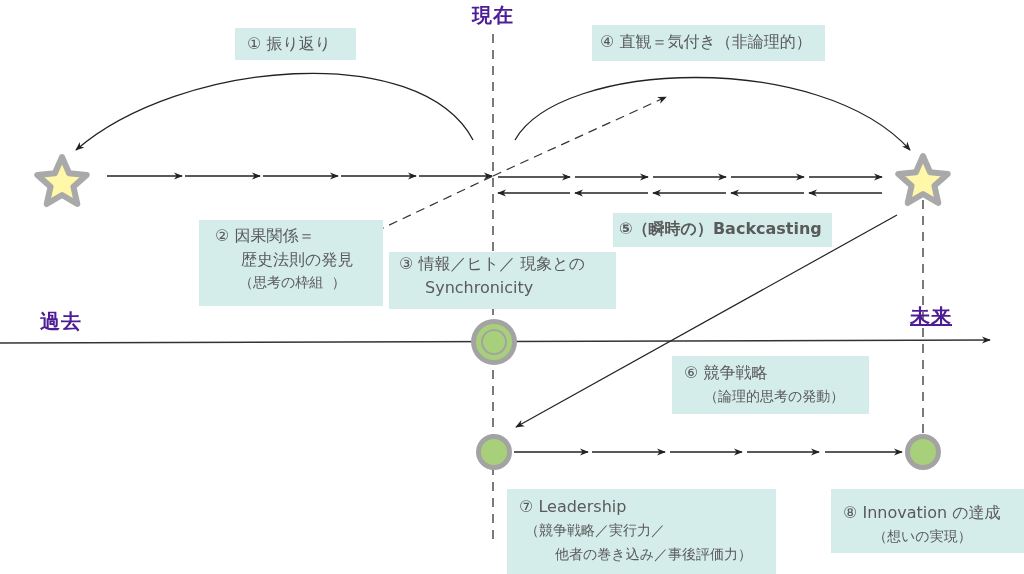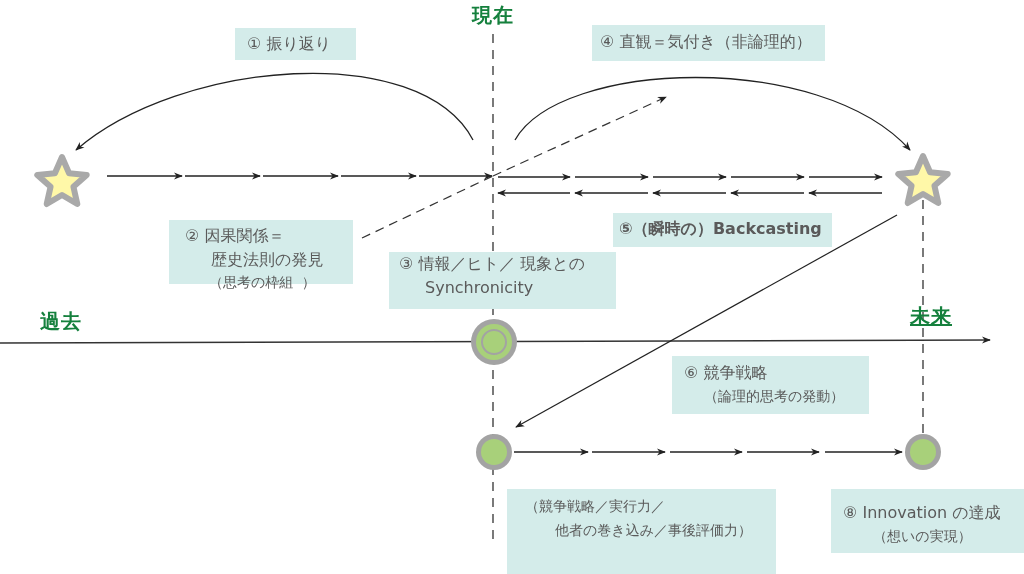--- a/index.html
+++ b/index.html
@@ -1,19 +1,19 @@
 <!DOCTYPE html>
 <html><head>
 <meta charset="utf-8">
 <style>
   html, body { margin: 0; padding: 0; background: #ffffff; }
   body { width: 1024px; height: 574px; position: relative; overflow: hidden;
          font-family: "DejaVu Sans", sans-serif; color: #555555; }
   #diagram { position: absolute; left: 0; top: 0; width: 1024px; height: 574px; }
-  .axis-label { position: absolute; font-weight: bold; font-size: 20px; color: #15803d; letter-spacing: 1px; }
+  .axis-label { position: absolute; font-weight: bold; font-size: 20px; color: #4c1d95; letter-spacing: 1px; }
   .box { position: absolute; background: #d4ecea; color: #5a5a5a; font-size: 16px; line-height: 24px; box-sizing: border-box; }
   .box .line { display: block; white-space: nowrap; }
   .box .sub { font-size: 14px; font-family: Liberation Mono, monospace; }
 </style>
 </head>
 <body>
 
 <svg id="diagram" viewBox="0 0 1024 574" xmlns="http://www.w3.org/2000/svg">
   <defs>
     <marker id="arr" viewBox="0 0 10 10" refX="9" refY="5" markerWidth="9" markerHeight="9" orient="auto-start-reverse" markerUnits="userSpaceOnUse">
@@ -87,21 +87,21 @@
 </svg>
 
 <div class="axis-label" style="left:472px; top:2px;">現在</div>
 <div class="axis-label" style="left:40px; top:308px;">過去</div>
 <div class="axis-label" style="left:910px; top:303px;text-decoration:underline;">未来</div>
 
 <div class="box" style="left:223px; top:28px; width:121px; height:32px; padding:4px 12px;margin-left:12px;">
   <span class="line">① 振り返り</span>
 </div>
 
-<div class="box" style="left:169px; top:220px; width:184px; height:64px; padding:4px 16px;">
+<div class="box" style="left:199px; top:220px; width:184px; height:86px; padding:4px 16px;">
   <span class="line">② 因果関係＝</span>
   <span class="line" style="padding-left:26px;">歴史法則の発見</span>
   <span class="line sub" style="padding-left:24px; line-height:22px;">（思考の枠組 ）</span>
 </div>
 
 <div class="box" style="left:389px; top:252px; width:227px; height:57px; padding:0 10px;">
   <span class="line">③ 情報／ヒト／ 現象との</span>
   <span class="line" style="padding-left:26px;">Synchronicity</span>
 </div>
 
@@ -112,20 +112,21 @@
 <div class="box" style="left:613px; top:213px; width:219px; height:34px; padding:4px 6px;font-weight:bold;">
   <span class="line">⑤（瞬時の）Backcasting</span>
 </div>
 
 <div class="box" style="left:672px; top:356px; width:197px; height:58px; padding:5px 12px;">
   <span class="line">⑥ 競争戦略</span>
   <span class="line sub" style="padding-left:20px;">（論理的思考の発動）</span>
 </div>
 
 <div class="box" style="left:507px; top:489px; width:269px; height:85px; padding:6px 12px;">
+  <span class="line">⑦ Leadership</span>
   <span class="line sub" style="padding-left:6px;">（競争戦略／実行力／</span>
   <span class="line sub" style="padding-left:36px;">他者の巻き込み／事後評価力）</span>
 </div>
 
 <div class="box" style="left:831px; top:489px; width:193px; height:64px; padding:12px 12px;">
   <span class="line">⑧ Innovation の達成</span>
   <span class="line sub" style="padding-left:30px;">（想いの実現）</span>
 </div>
 
 </body></html>

